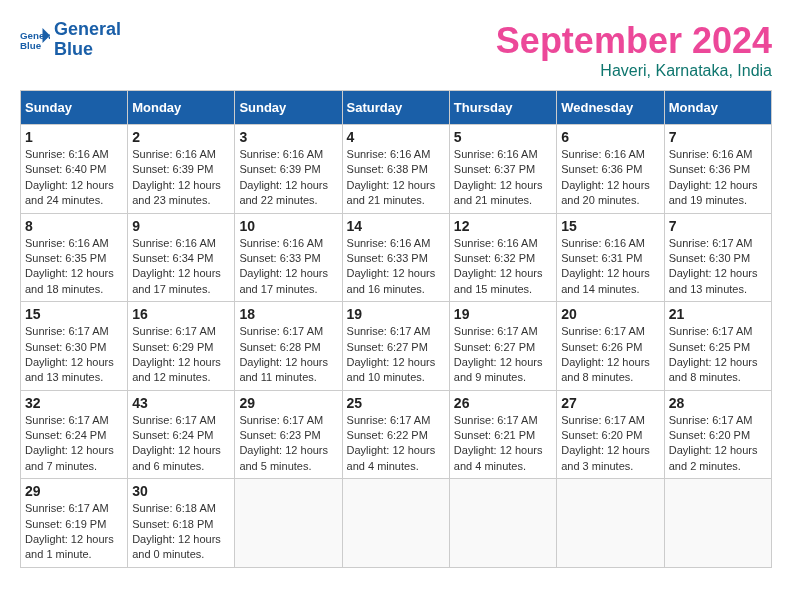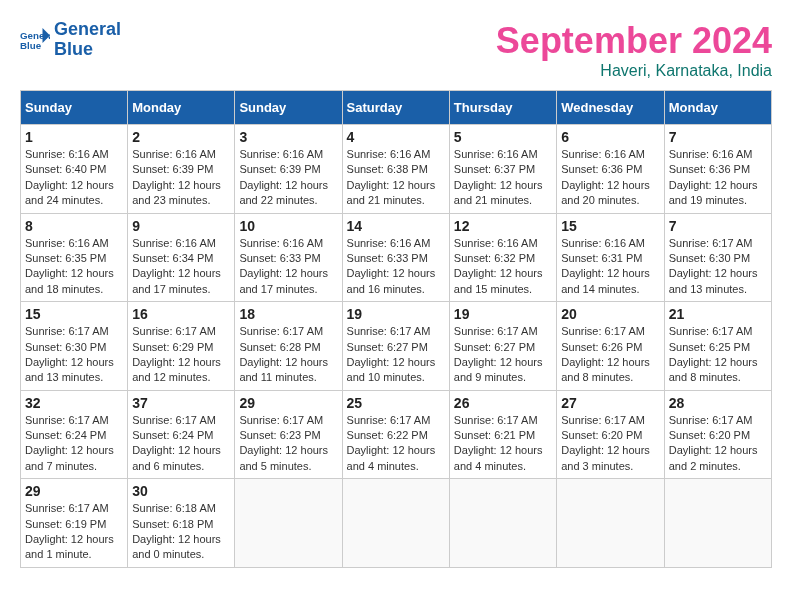--- a/index.html
+++ b/index.html
@@ -208,21 +208,21 @@
           <span class="day-number">21</span>
           <div class="day-info">Sunrise: 6:17 AM<br>Sunset: 6:25 PM<br>Daylight: 12 hours<br>and 8 minutes.</div>
         </td>
       </tr>
       <tr>
         <td>
           <span class="day-number">32</span>
           <div class="day-info">Sunrise: 6:17 AM<br>Sunset: 6:24 PM<br>Daylight: 12 hours<br>and 7 minutes.</div>
         </td>
         <td>
-          <span class="day-number">37</span>
+          <span class="day-number">43</span>
           <div class="day-info">Sunrise: 6:17 AM<br>Sunset: 6:24 PM<br>Daylight: 12 hours<br>and 6 minutes.</div>
         </td>
         <td>
           <span class="day-number">29</span>
           <div class="day-info">Sunrise: 6:17 AM<br>Sunset: 6:23 PM<br>Daylight: 12 hours<br>and 5 minutes.</div>
         </td>
         <td>
           <span class="day-number">25</span>
           <div class="day-info">Sunrise: 6:17 AM<br>Sunset: 6:22 PM<br>Daylight: 12 hours<br>and 4 minutes.</div>
         </td>

